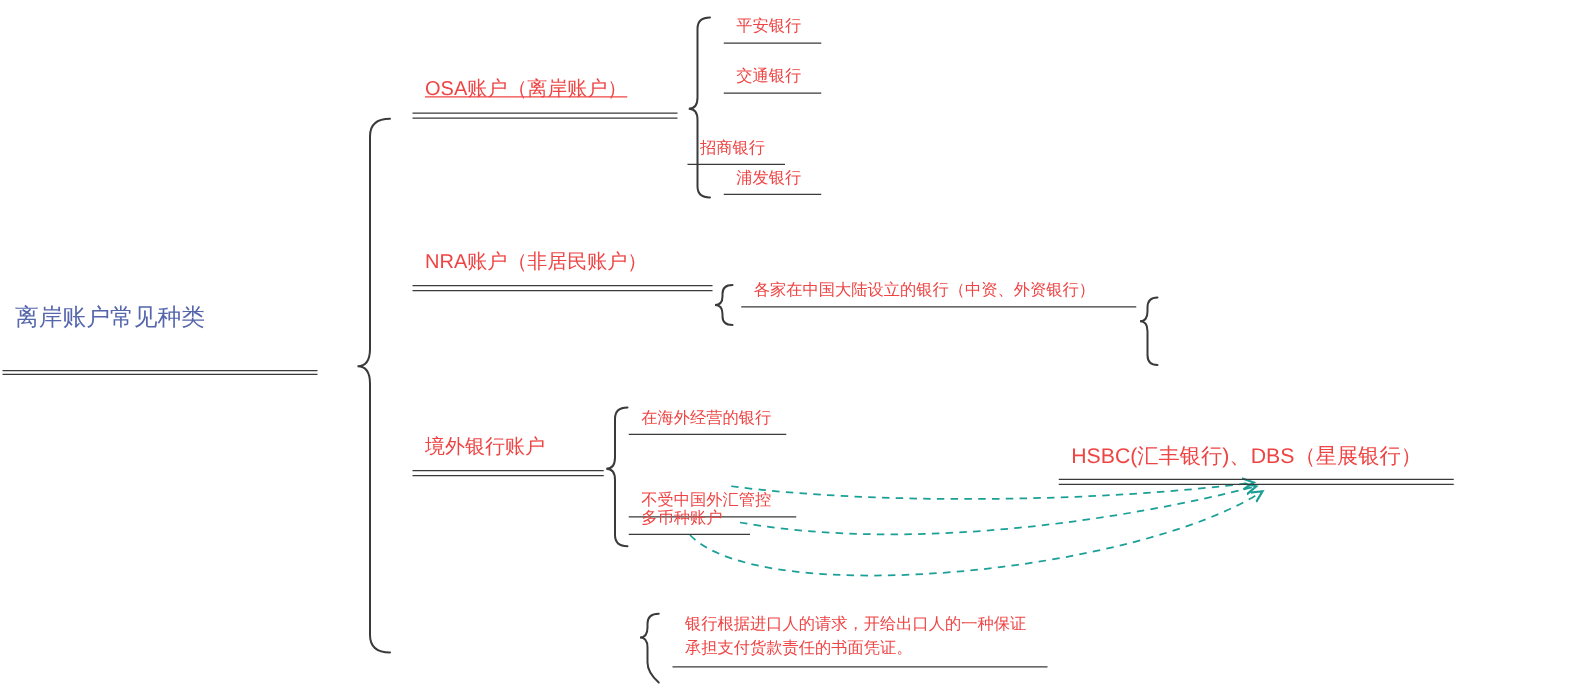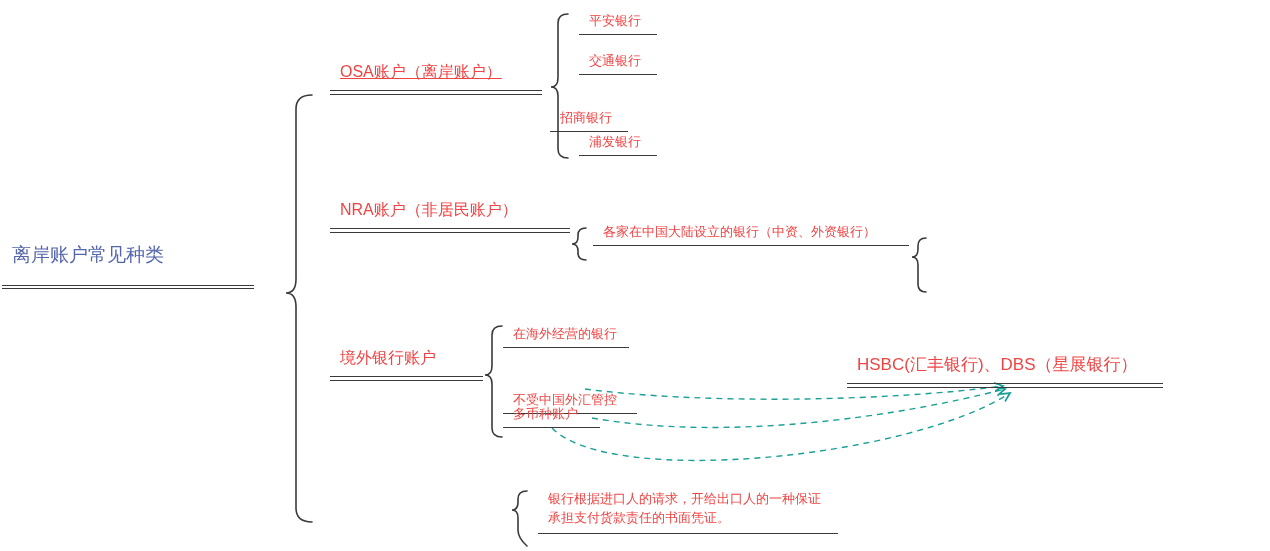--- a/index.html
+++ b/index.html
@@ -19,21 +19,21 @@
     border-bottom:1.6px solid #3a3a3a;
     padding:0 6px 6px 10px;
     line-height:1.25;
     white-space:nowrap;
   }
   .node.wrap{white-space:normal;line-height:1.45;}
   .double::after{
     content:"";position:absolute;left:0;right:0;bottom:-4.5px;
     border-top:1.6px solid #3a3a3a;
   }
-  .t-root{font-size:19px;color:#5566ab;padding-bottom:18px;}
+  .t-root{font-size:19px;color:#5566ab;padding-bottom:29px;}
   .t-main{font-size:16px;padding-bottom:8px;}
   .t-float{font-size:17px;padding-bottom:8px;}
   .t-sub{font-size:13px;padding-bottom:5px;}
 </style>
 </head>
 <body>
 
 <div class="canvas">
 
   <svg class="connectors" width="1270" height="551" viewBox="0 0 1270 551">

